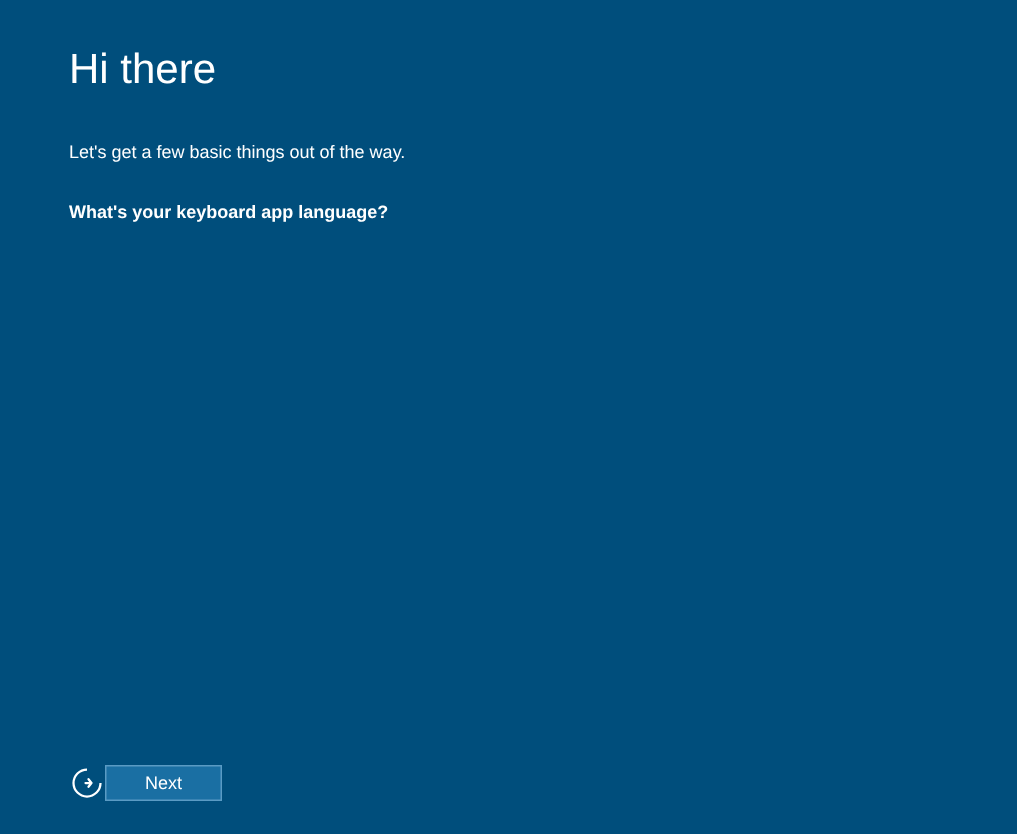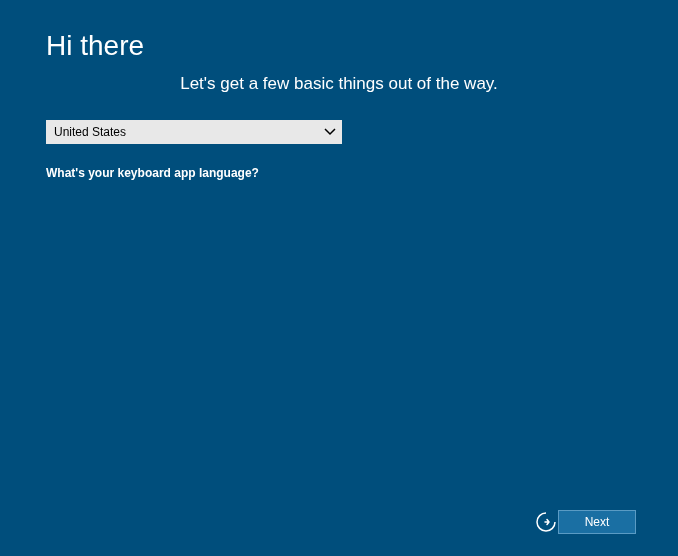--- a/index.html
+++ b/index.html
@@ -15,27 +15,26 @@
       color: #ffffff;
       position: relative;
       overflow: hidden;
     }
     .content {
       padding: 30px 46px 0 46px;
     }
     .title {
       font-size: 28px;
       font-weight: 300;
-      margin-bottom: 12px;
+      margin-bottom: 32px;
     }
     .subtitle {
-      font-size: 17px;
+      font-size: 12px;
       font-weight: 400;
       margin-bottom: 26px;
-      text-align: center;
     }
     .field-group {
       margin-bottom: 22px;
     }
     .field-label {
       font-size: 12px;
       font-weight: 600;
       margin-bottom: 10px;
       display: block;
     }
@@ -62,22 +61,21 @@
       justify-content: center;
     }
     .footer {
       position: absolute;
       bottom: 22px;
       left: 0;
       right: 0;
       padding: 0 42px 0 46px;
       display: flex;
       align-items: center;
-      justify-content: flex-end;
-      margin-left: 32px;
+      justify-content: flex-start;
     }
     .ease-icon {
       width: 24px;
       height: 24px;
       display: flex;
       align-items: center;
       justify-content: center;
       cursor: pointer;
     }
     .next-button {
@@ -95,28 +93,20 @@
     }
   </style>
 </head>
 <body>
 
 <div class="content">
   <h1 class="title">Hi there</h1>
   <p class="subtitle">Let's get a few basic things out of the way.</p>
 
   <div class="field-group">
-    <div class="select-wrapper">
-      <span class="select-value">United States</span>
-      <span class="select-chevron">
-        <svg width="12" height="8" viewBox="0 0 12 8">
-            <path d="M1 1 L6 6 L11 1" stroke="#000" stroke-width="1.5" fill="none"></path>
-          </svg>
-      </span>
-    </div>
   </div>
 
   <div class="field-group">
     <label class="field-label">What's your keyboard app language?</label>
   </div>
 
 </div>
 
 <div class="footer">
   <div class="ease-icon">

